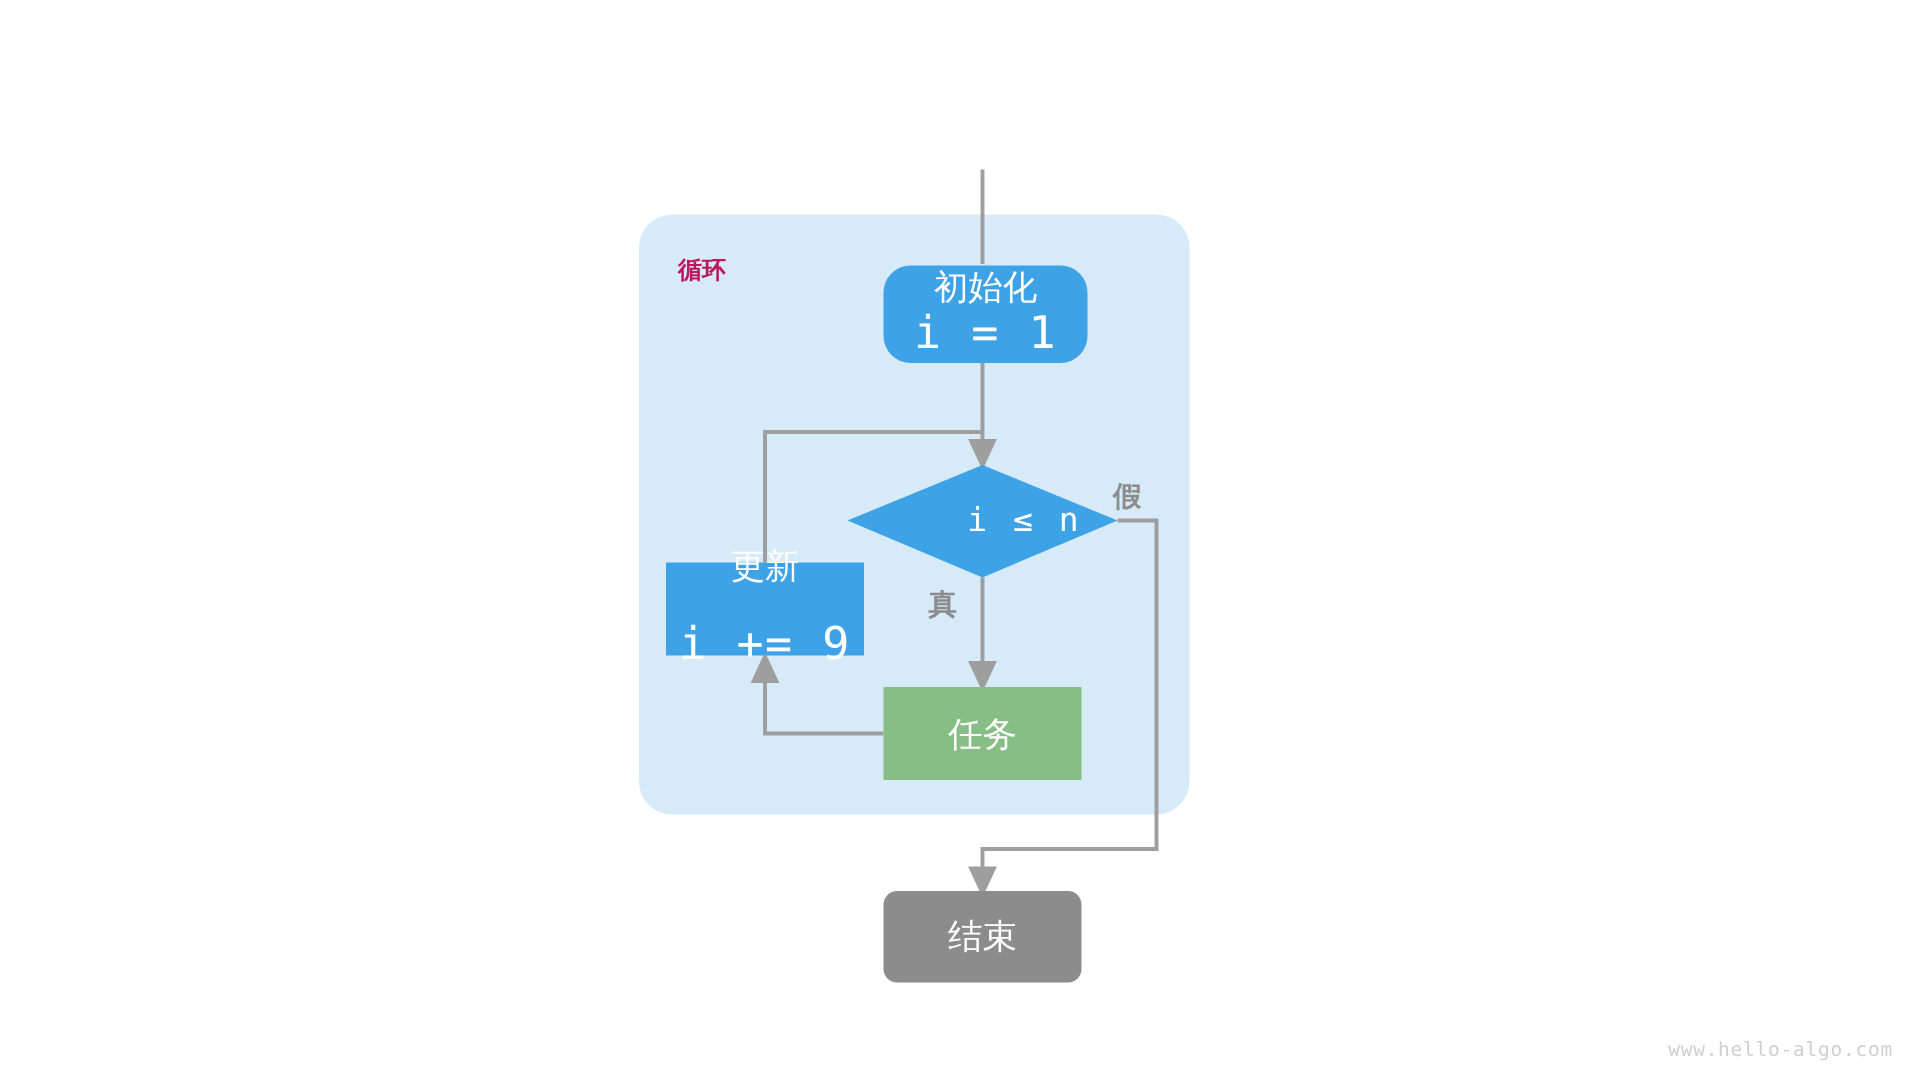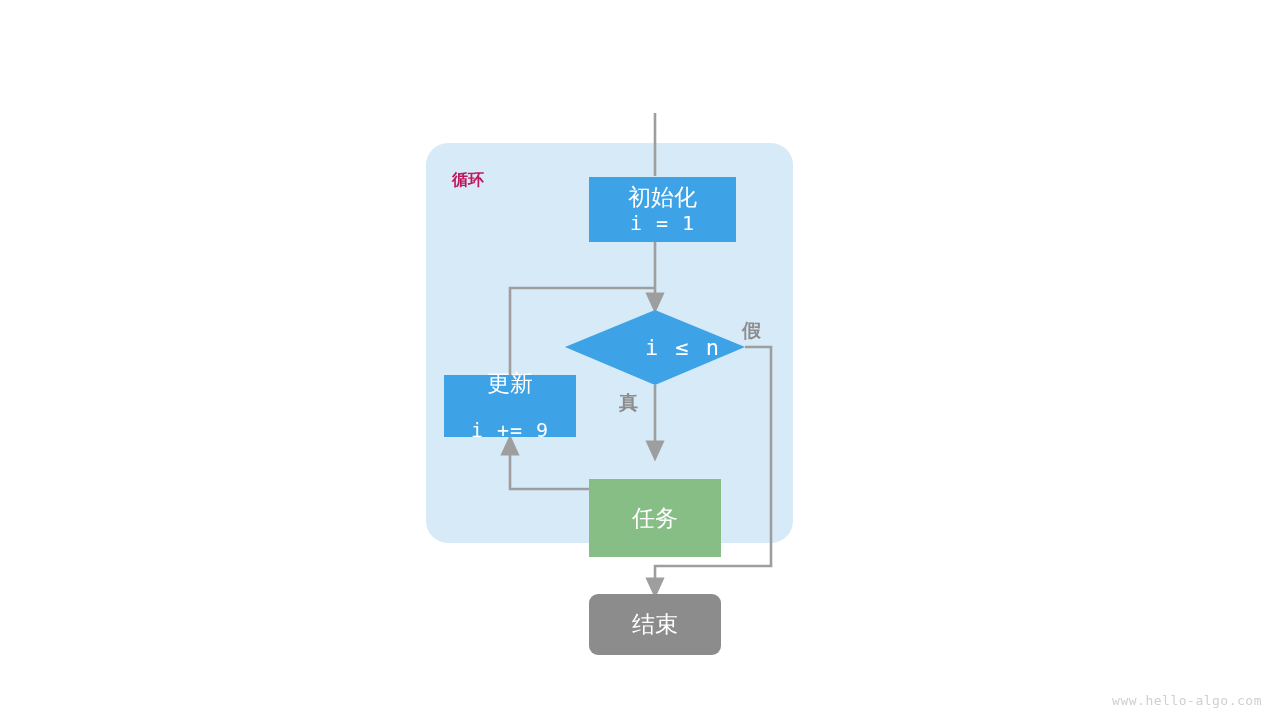--- a/index.html
+++ b/index.html
@@ -37,21 +37,21 @@
     text-align: center;
     box-sizing: border-box;
     line-height: 1.15;
   }
   .node .cn {
     font-family: "Liberation Sans", "DejaVu Sans", sans-serif;
     font-size: 23px;
   }
   .node .mono {
     font-family: "DejaVu Sans Mono", "Liberation Mono", monospace;
-    font-size: 20px;
+    font-size: 30px;
     letter-spacing: 1px;
     margin-top: 2px;
   }
   
   .terminal {
     background: #8c8c8c;
     border-radius: 9px;
   }
   
   #loop-container {
@@ -130,33 +130,33 @@
 
       <path d="M 745 347 L 771 347 L 771 566 L 655 566 L 655 588" marker-end="url(#arrowhead)"></path>
     </g>
   </svg>
 
   <svg class="layer" viewBox="0 0 1280 720">
     <polygon points="655,310 745,347 655,385 565,347" fill="#3ea2e6"></polygon>
   </svg>
 
 
-  <div class="node process" style="left:589px; top:177px; width:147px; height:65px;">
+  <div class="node process" style="left:589px; top:177px; width:136px; height:65px;border-radius:18px;">
     <span class="cn">初始化</span>
     <span class="mono">i = 1</span>
   </div>
 
   <div class="diamond-text" style="left:593px; top:310px; width:180px; height:75px;">i ≤ n</div>
 
   <div class="node process" style="left:444px; top:375px; width:132px; height:62px;gap:21px;">
     <span class="cn">更新</span>
     <span class="mono">i += 9</span>
   </div>
 
-  <div class="node task" style="left:589px; top:458px; width:132px; height:78px;margin-top:21px;">
+  <div class="node task" style="left:589px; top:458px; width:132px; height:62px;">
     <span class="cn">任务</span>
   </div>
 
   <div class="node terminal" style="left:589px; top:594px; width:132px; height:61px;">
     <span class="cn">结束</span>
   </div>
 
   <div class="edge-label" style="left:619px; top:390px;">真</div>
 
   <div class="edge-label" style="left:742px; top:318px;">假</div>

